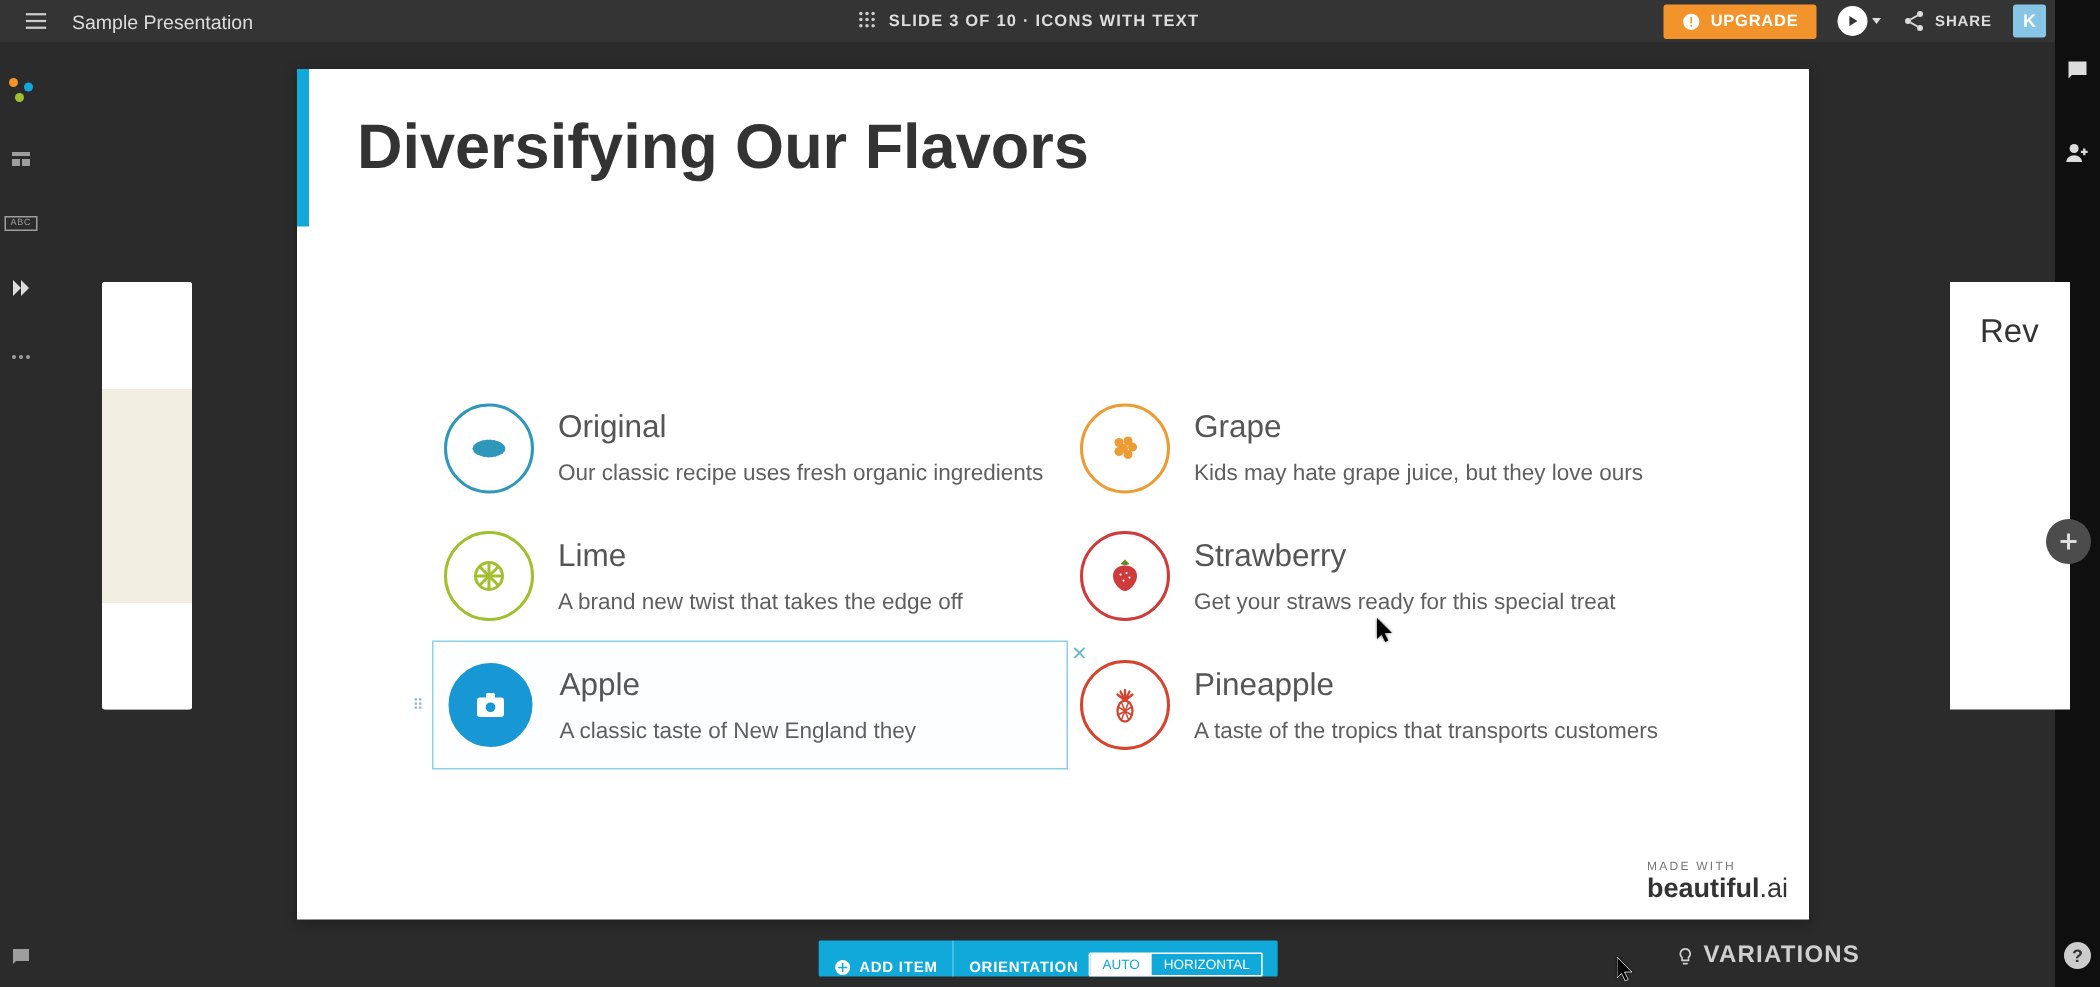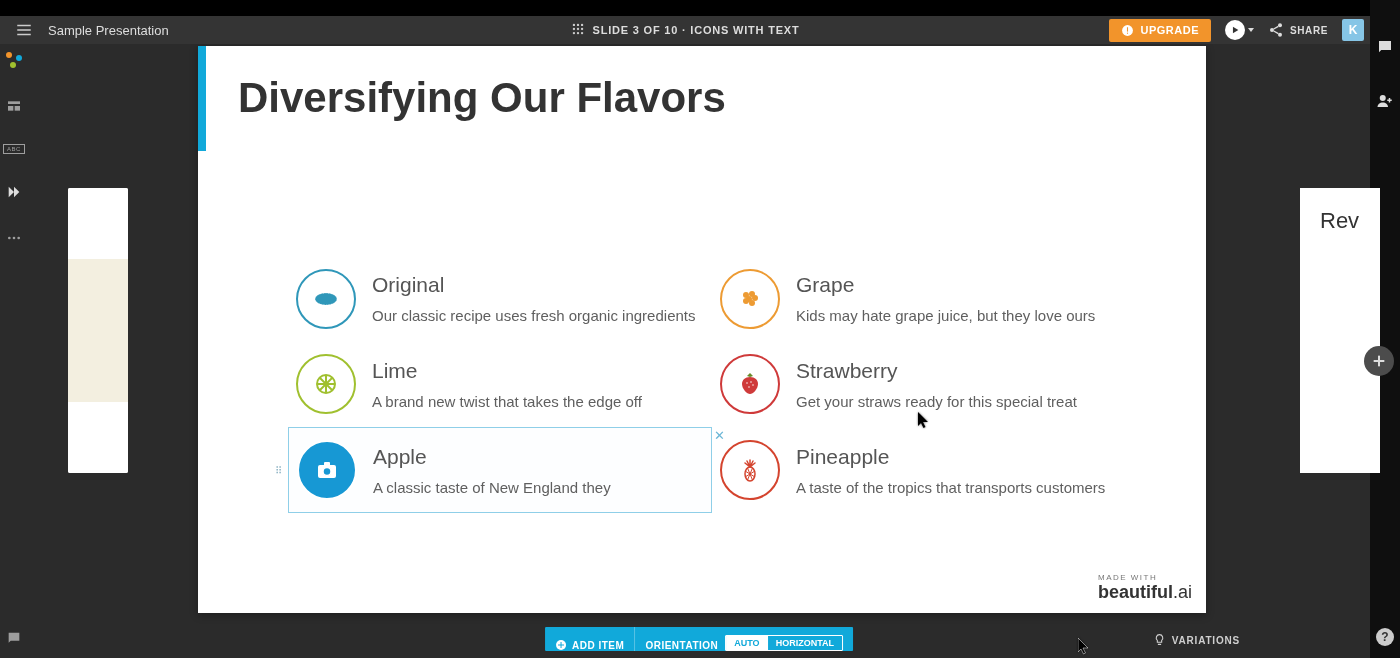--- a/index.html
+++ b/index.html
@@ -21,21 +21,21 @@
     --upgrade:#f2942b;
     --toolbar:#11a9da;
     --toolbar-dark:#0e8bb3;
     --lime:#a0c02f;
     --strawberry:#cf3a3a;
     --pineapple:#d4442e;
   }
   *{box-sizing:border-box;font-family:"Source Sans Pro","Segoe UI",Helvetica,Arial,sans-serif}
   html,body{margin:0;padding:0;width:1400px;height:658px;background:var(--bg-black);overflow:hidden;color:var(--text-light)}
   
-  .top-header{position:absolute;left:0;top:16px;width:1370px;height:28px;background:var(--header-bg);display:flex;align-items:center;font-size:12px;z-index:20}
+  .top-header{position:absolute;left:0;top:0;width:1370px;height:28px;background:var(--header-bg);display:flex;align-items:center;font-size:12px;z-index:20}
   .hamburger{width:28px;height:28px;display:flex;align-items:center;justify-content:center;margin:0 10px;color:#ccc}
   .hamburger svg{width:18px;height:18px}
   .pres-title{font-weight:400;color:#ddd;font-size:13px}
   .header-center{position:absolute;left:0;right:0;display:flex;justify-content:center;align-items:center;gap:8px;pointer-events:none}
   .header-center>*{pointer-events:auto}
   .grid-icon svg{width:14px;height:14px;color:#ccc}
   .slide-info{letter-spacing:.8px;color:#ddd;font-size:11px;font-weight:600}
   .header-right{margin-left:auto;display:flex;align-items:center;gap:14px;padding-right:6px}
   .upgrade-btn{background:var(--upgrade);color:#fff;font-size:11px;font-weight:700;letter-spacing:.5px;padding:5px 12px;border-radius:2px;display:flex;align-items:center;gap:6px}
   .upgrade-btn svg{width:13px;height:13px}
@@ -94,23 +94,23 @@
   .madewith .mw-small{font-size:8px;letter-spacing:1.5px;color:#777}
   .madewith .mw-logo{font-size:18px;font-weight:400;color:#333}
   .madewith .mw-logo b{font-weight:700}
   
   .bottom-toolbar{position:absolute;left:50%;transform:translateX(-50%);bottom:7px;height:24px;background:var(--toolbar);display:flex;align-items:stretch;font-size:10px;color:#fff;z-index:10;border-radius:1px}
   .bt-seg{display:flex;align-items:flex-end;padding:0 10px;gap:5px;border-right:1px solid rgba(255,255,255,.3)}
   .bt-seg:last-child{border-right:none}
   .bt-add svg{width:12px;height:12px}
   .bt-label{font-weight:700;letter-spacing:.5px}
   .orient-toggle{display:flex;height:16px;border:1px solid #fff;border-radius:1px;overflow:hidden;margin-left:2px}
-  .orient-toggle div{padding:0 8px;display:flex;align-items:center;font-size:9px;font-weight:700}
+  .orient-toggle div{padding:0 8px;display:flex;align-items:center;font-size:9px;font-weight:400}
   .orient-toggle .active{background:#fff;color:var(--toolbar)}
-  .variations{position:absolute;right:130px;bottom:12px;display:flex;align-items:flex-end;gap:6px;color:#cfcfcf;font-size:10px;letter-spacing:.8px;font-weight:600}
+  .variations{position:absolute;right:130px;bottom:12px;display:flex;align-items:center;gap:6px;color:#cfcfcf;font-size:16px;letter-spacing:.8px;font-weight:600}
   .variations svg{width:13px;height:13px}
   
   .cursor{position:absolute;width:12px;height:18px;z-index:50;pointer-events:none}
   .cursor svg{width:12px;height:18px;filter:drop-shadow(0 0 1px rgba(0,0,0,.6))}
 </style>
 </head>
 <body>
 
 <div class="top-header">
   <div class="hamburger">

